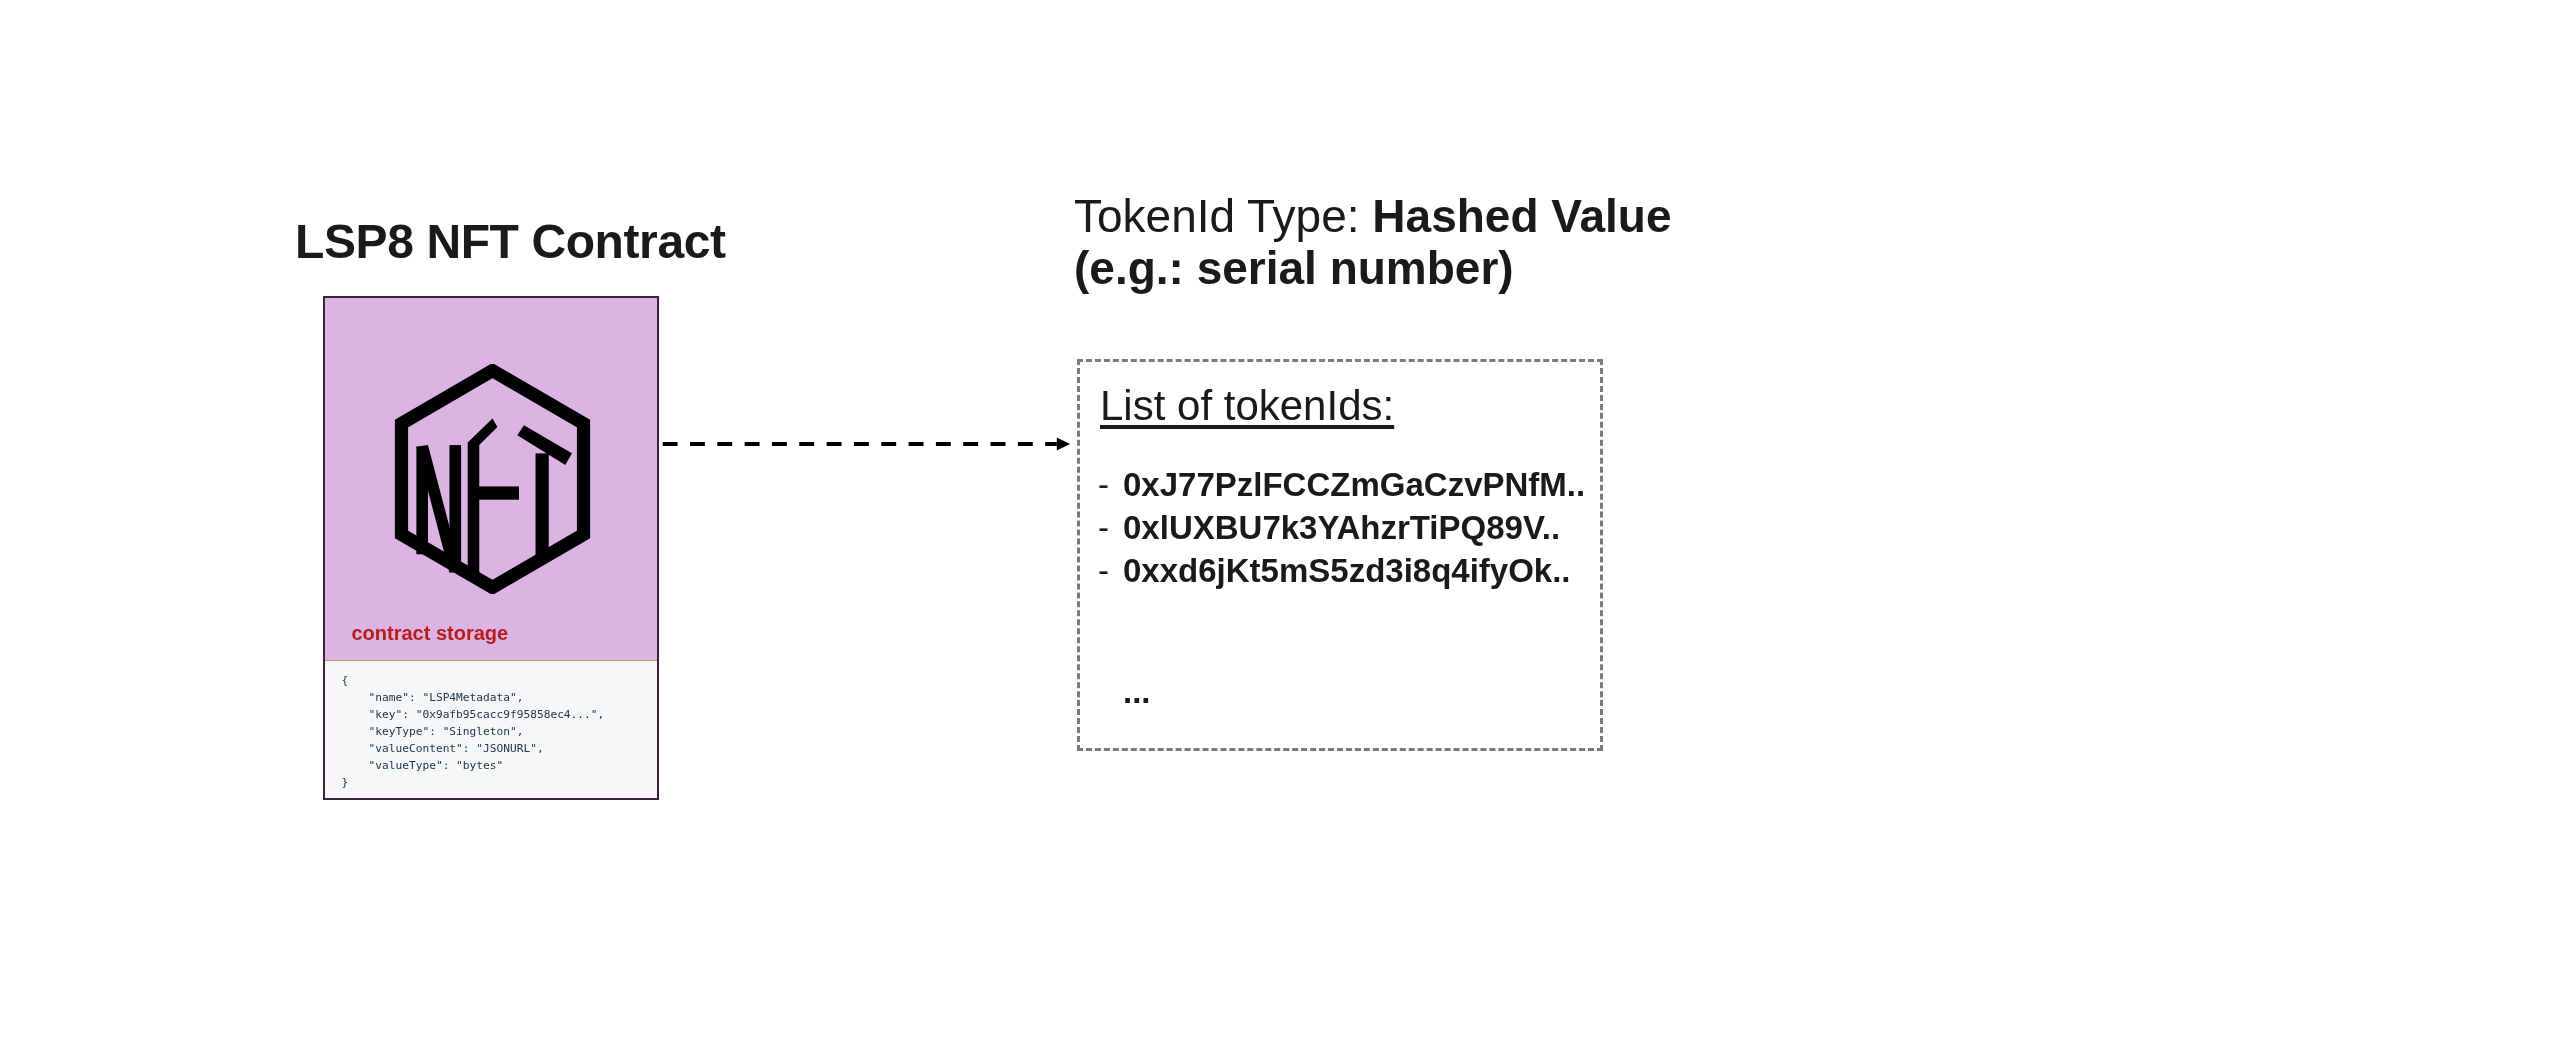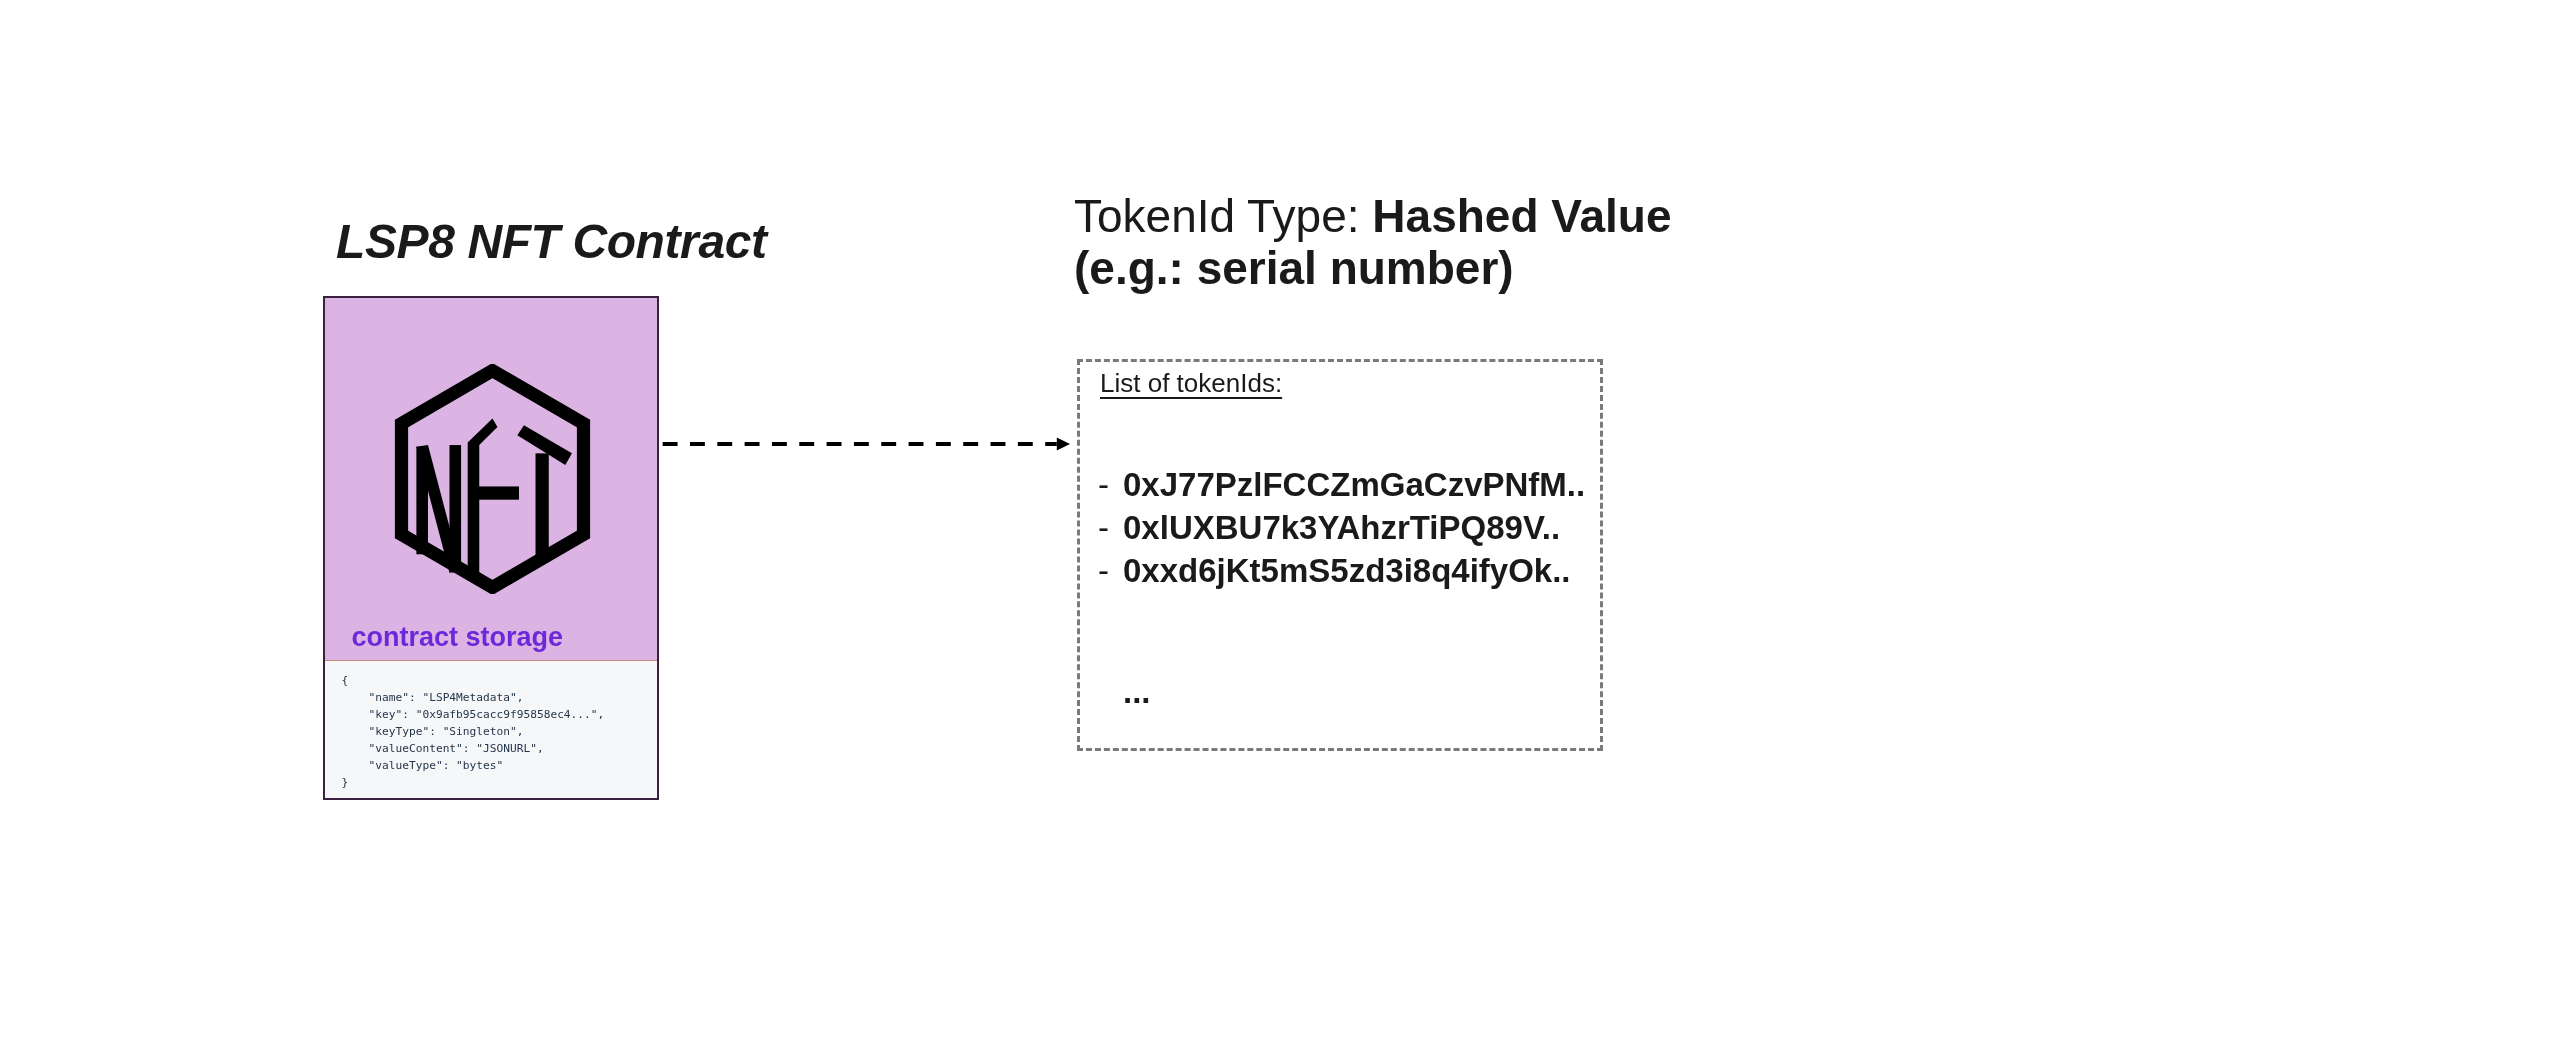--- a/index.html
+++ b/index.html
@@ -2,52 +2,52 @@
 <html style="font-size:13.2px"><head>
 <meta charset="utf-8">
 <style>
   html, body { margin: 0; padding: 0; }
   body {
     width: 2576px; height: 1064px; background: #ffffff; position: relative; overflow: hidden;
     font-family: "Liberation Sans", "DejaVu Sans", sans-serif; color: #1a1a1a;
   }
   .contract-title {
     position: absolute; left: 295px; top: 214px;
-    font-size: 48px; font-weight: bold; font-style: italic; letter-spacing: -0.4px;
-    color: #1a1a1a; white-space: nowrap; margin-left: 41px;
+    font-size: 48px; font-weight: bold; letter-spacing: -0.4px;
+    color: #1a1a1a; white-space: nowrap;
   }
   .contract-box {
     position: absolute; left: 323px; top: 296px; width: 336px; height: 504px;
     border: 2.5px solid #3b2040; background: #f6f7f9; box-sizing: border-box;
   }
   .contract-box .pink {
     position: absolute; left: 0; top: 0; right: 0; height: 362px; background: #dcb4e4;
     border-bottom: 1.7px solid #c98a7a;
   }
   .nft-logo { position: absolute; left: 68px; top: 66px; width: 199px; height: 230px; }
   .storage-label {
-    position: absolute; left: 26.5px; top: 324px; font-size: 27px; font-weight: bold; color: #6d28d9;
+    position: absolute; left: 26.5px; top: 324px; font-size: 20px; font-weight: bold; color: #b91c1c;
   }
   .json-block {
     position: absolute; left: 16.6px; top: 374px; margin: 0;
     font-family: "DejaVu Sans Mono", "Liberation Mono", monospace; font-size: 11.2px; line-height: 17px;
     color: #24364a; white-space: pre;
   }
   .arrow { position: absolute; left: 661px; top: 434px; width: 414px; height: 20px; }
   .type-title {
     position: absolute; left: 1074px; top: 190px; width: 629px;
     font-size: 46px; line-height: 52px; color: #1a1a1a;
   }
   .type-title b { font-weight: bold; }
   .token-box {
     position: absolute; left: 1077px; top: 359px; width: 526px; height: 392px;
     box-sizing: border-box; border: 3.3px dashed #7a7a7a;
   }
   .list-header {
-    position: absolute; left: 20px; top: 6px; font-size: 26px; text-decoration: underline;
+    position: absolute; left: 20px; top: 20px; font-size: 42px; text-decoration: underline;
     text-underline-offset: 5px; color: #1a1a1a;
   }
   .token-list { position: absolute; left: 18px; top: 101px; margin: 0; padding: 0; list-style: none; }
   .token-item { font-size: 33px; line-height: 43px; white-space: nowrap; }
   .token-item .dash { display: inline-block; width: 25px; }
   .token-item .prefix { font-weight: bold; }
   .token-item .hash { font-weight: bold; }
   .ellipsis { position: absolute; left: 43px; top: 311px; font-size: 33px; font-weight: bold; }
 </style>
 </head>

